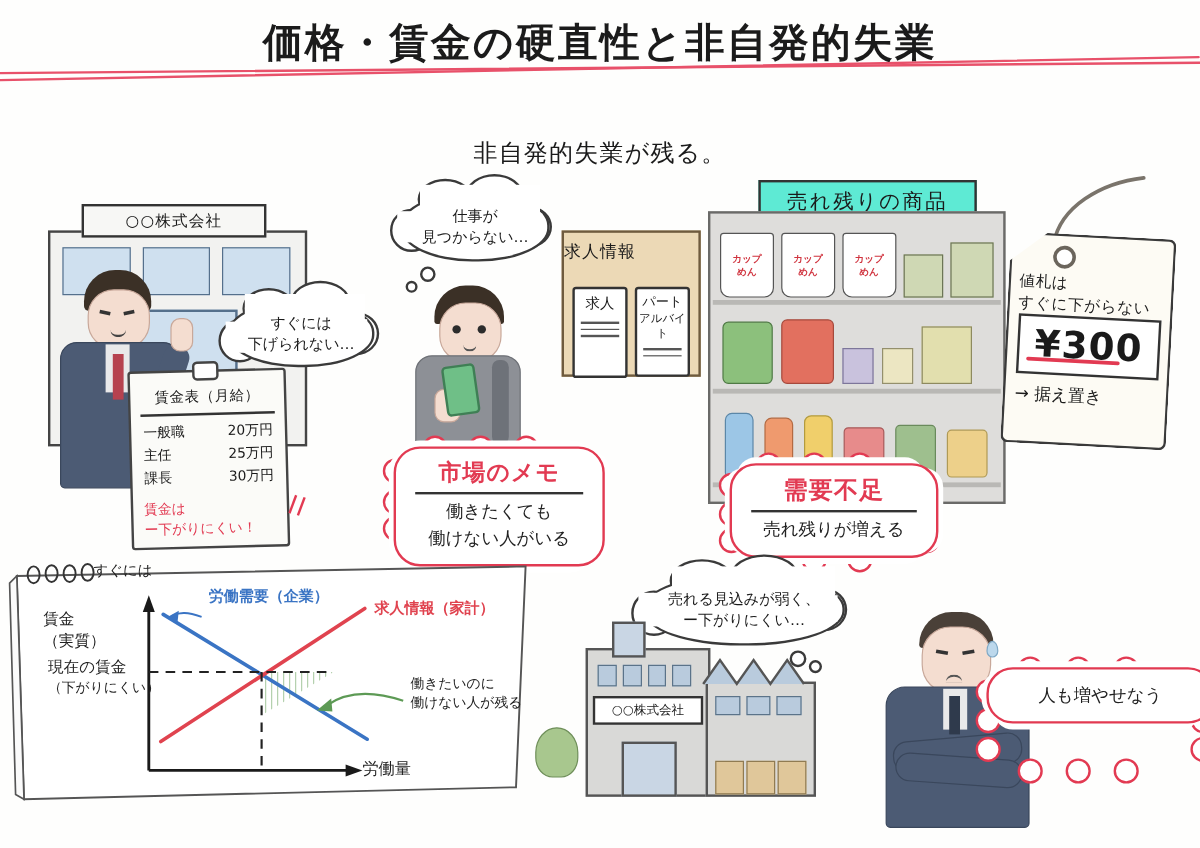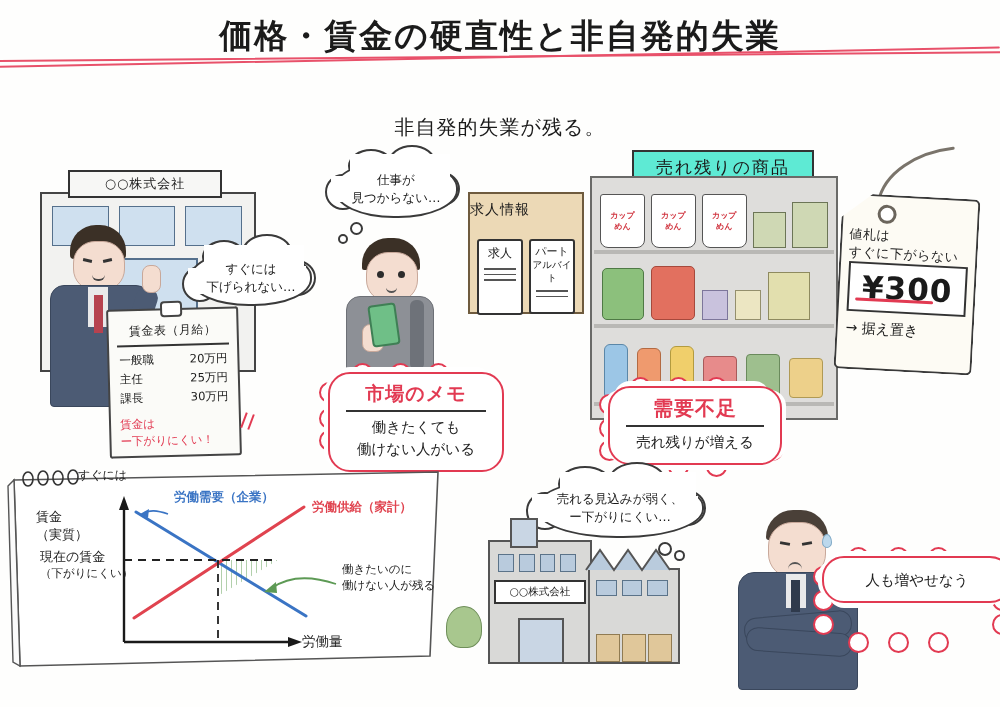--- a/index.html
+++ b/index.html
@@ -385,21 +385,21 @@
     </div>
 
     <div class="axlabel" style="left:34px;top:82px;">
       <div>現在の賃金</div>
       <div style="font-size:11.5px;">（下がりにくい）</div>
     </div>
 
     <div class="axlabel" style="left:296px;top:166px;font-size:13.5px;">労働量</div>
 
     <div class="serieslab blue" style="left:168px;top:23px;">労働需要（企業）</div>
-    <div class="serieslab" style="left:306px;top:33px;color:#e0434f;">労働供給（家計）</div>
+    <div class="serieslab" style="left:306px;top:33px;color:#e0434f;">求人情報（家計）</div>
 
     <div class="axlabel green" style="left:336px;top:96px;font-size:11.5px;">
       <div>働きたいのに</div>
       <div>働けない人が残る</div>
     </div>
   </div>
 
   <div class="abs" style="left:444px;top:470px;width:560px;height:215px;">
 
     <div class="cloud" style="left:92px;top:8px;">

